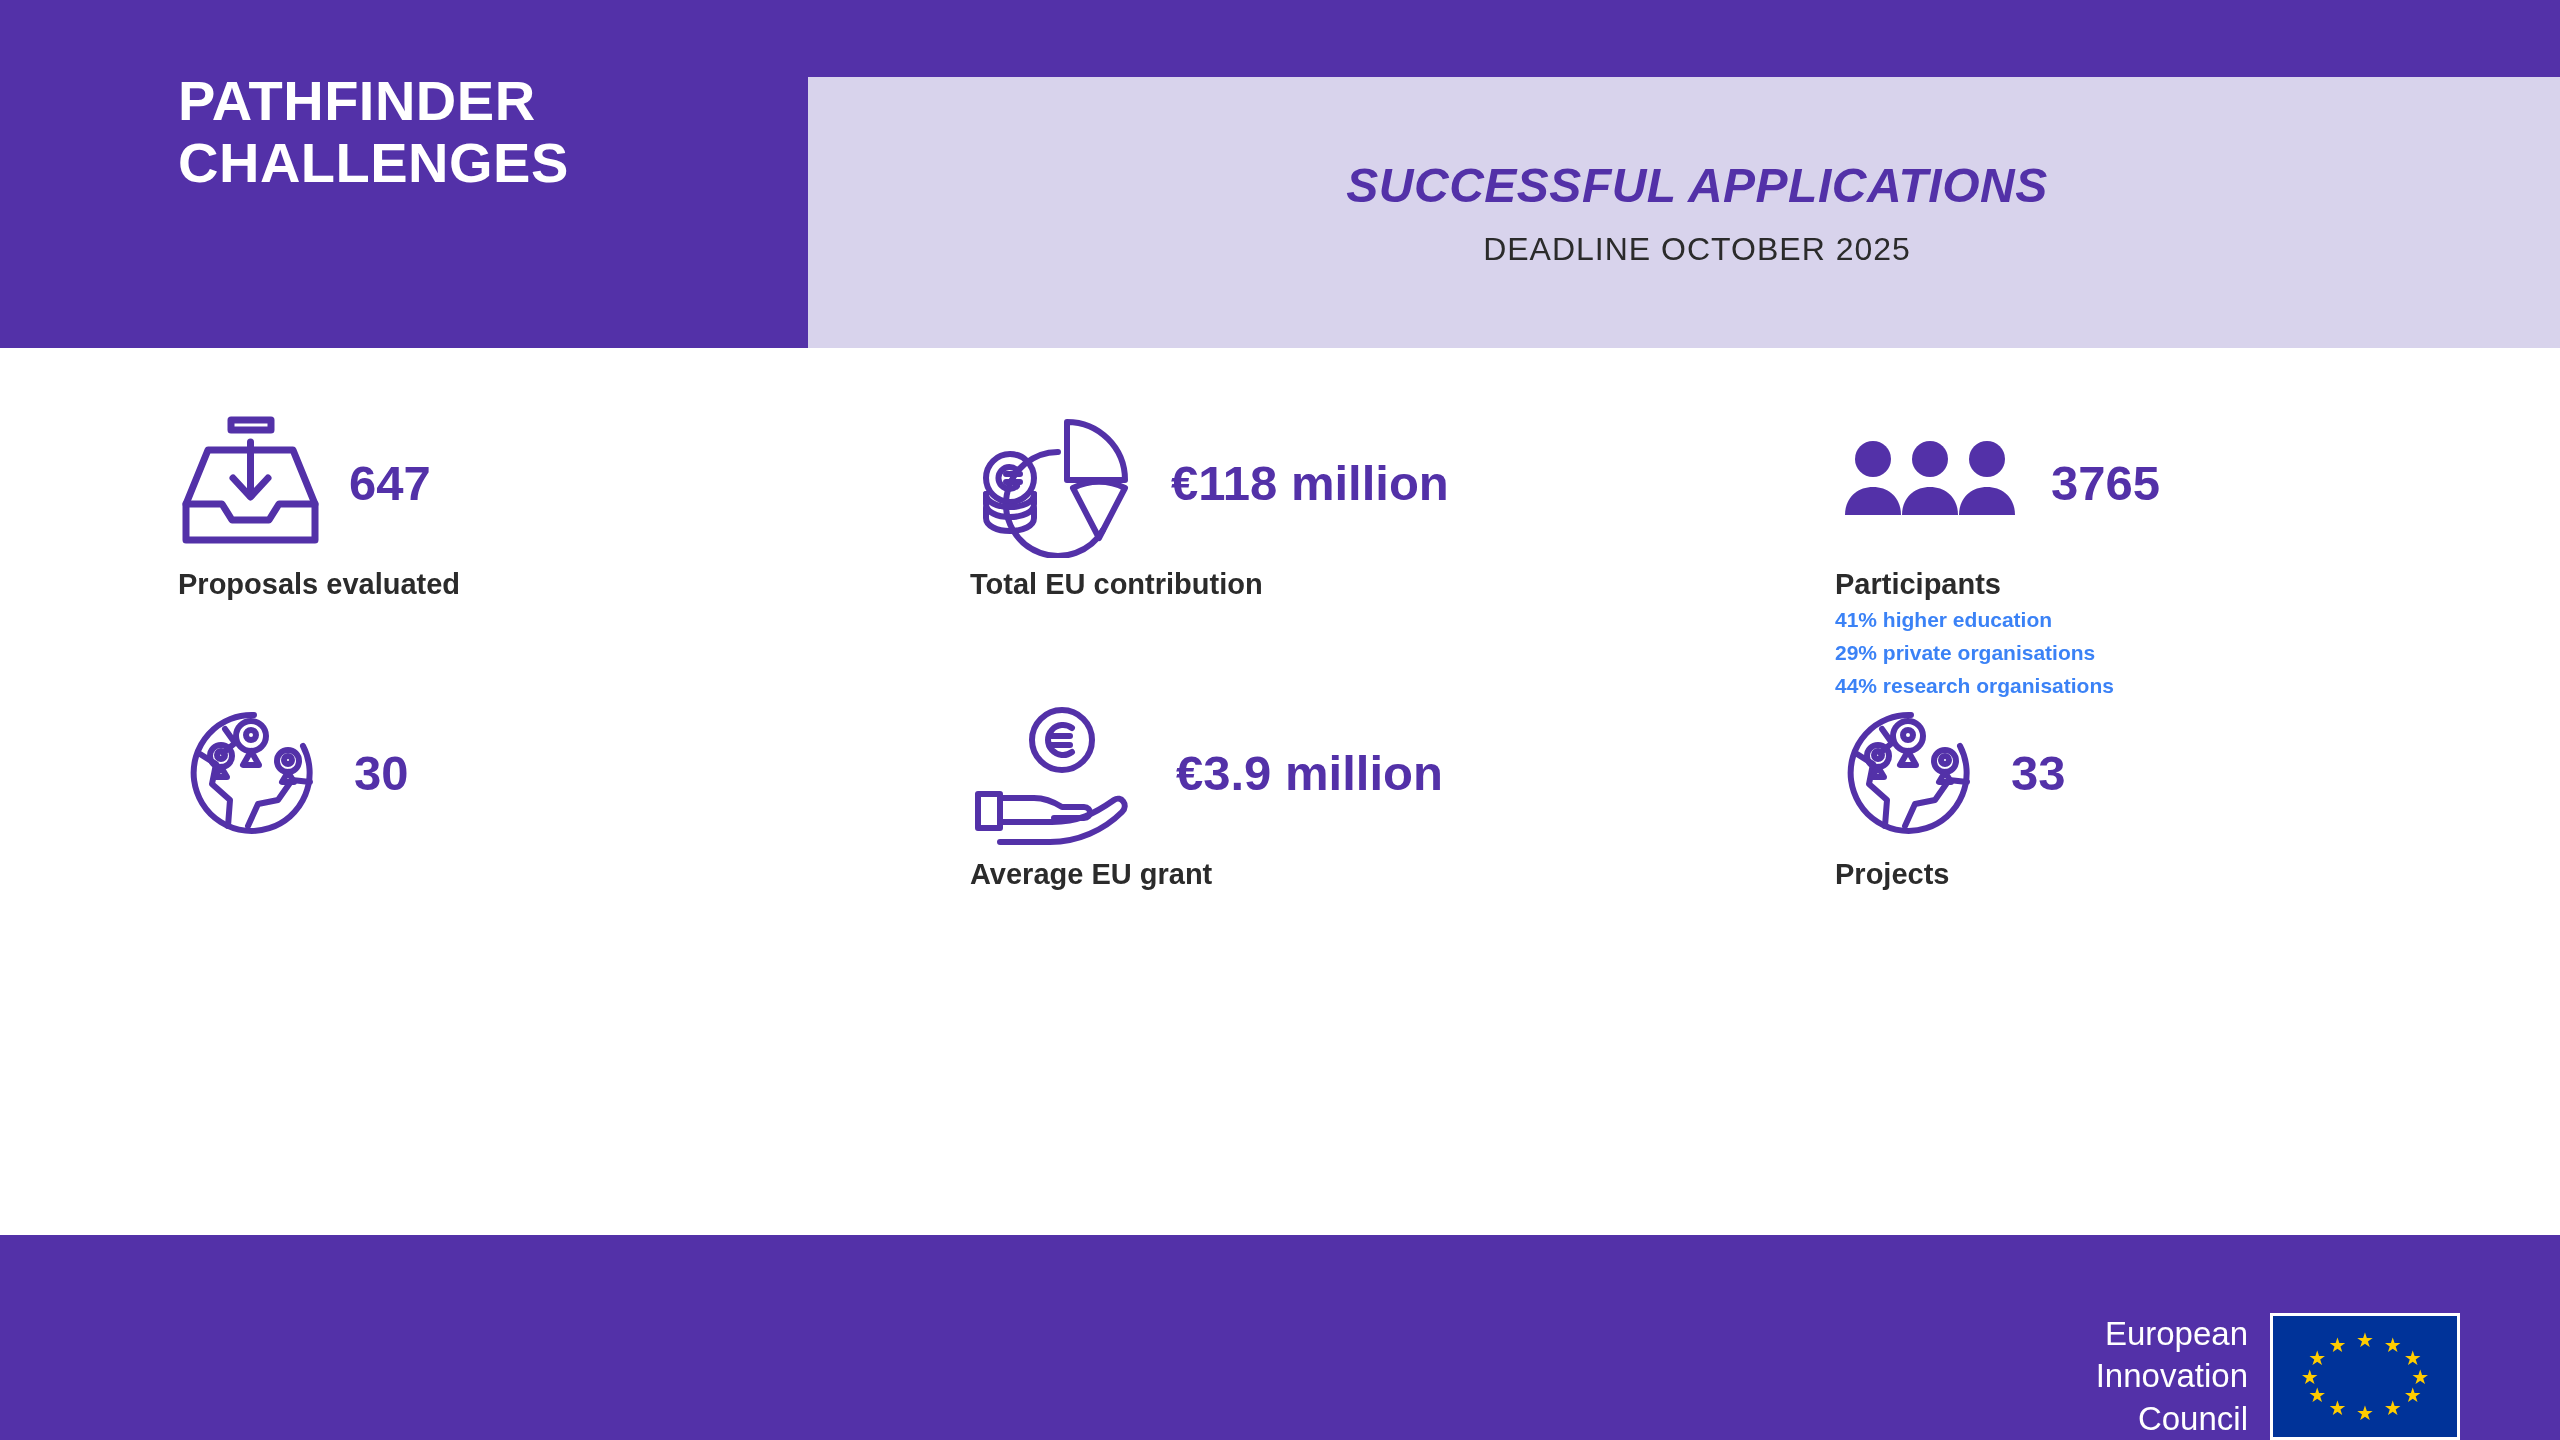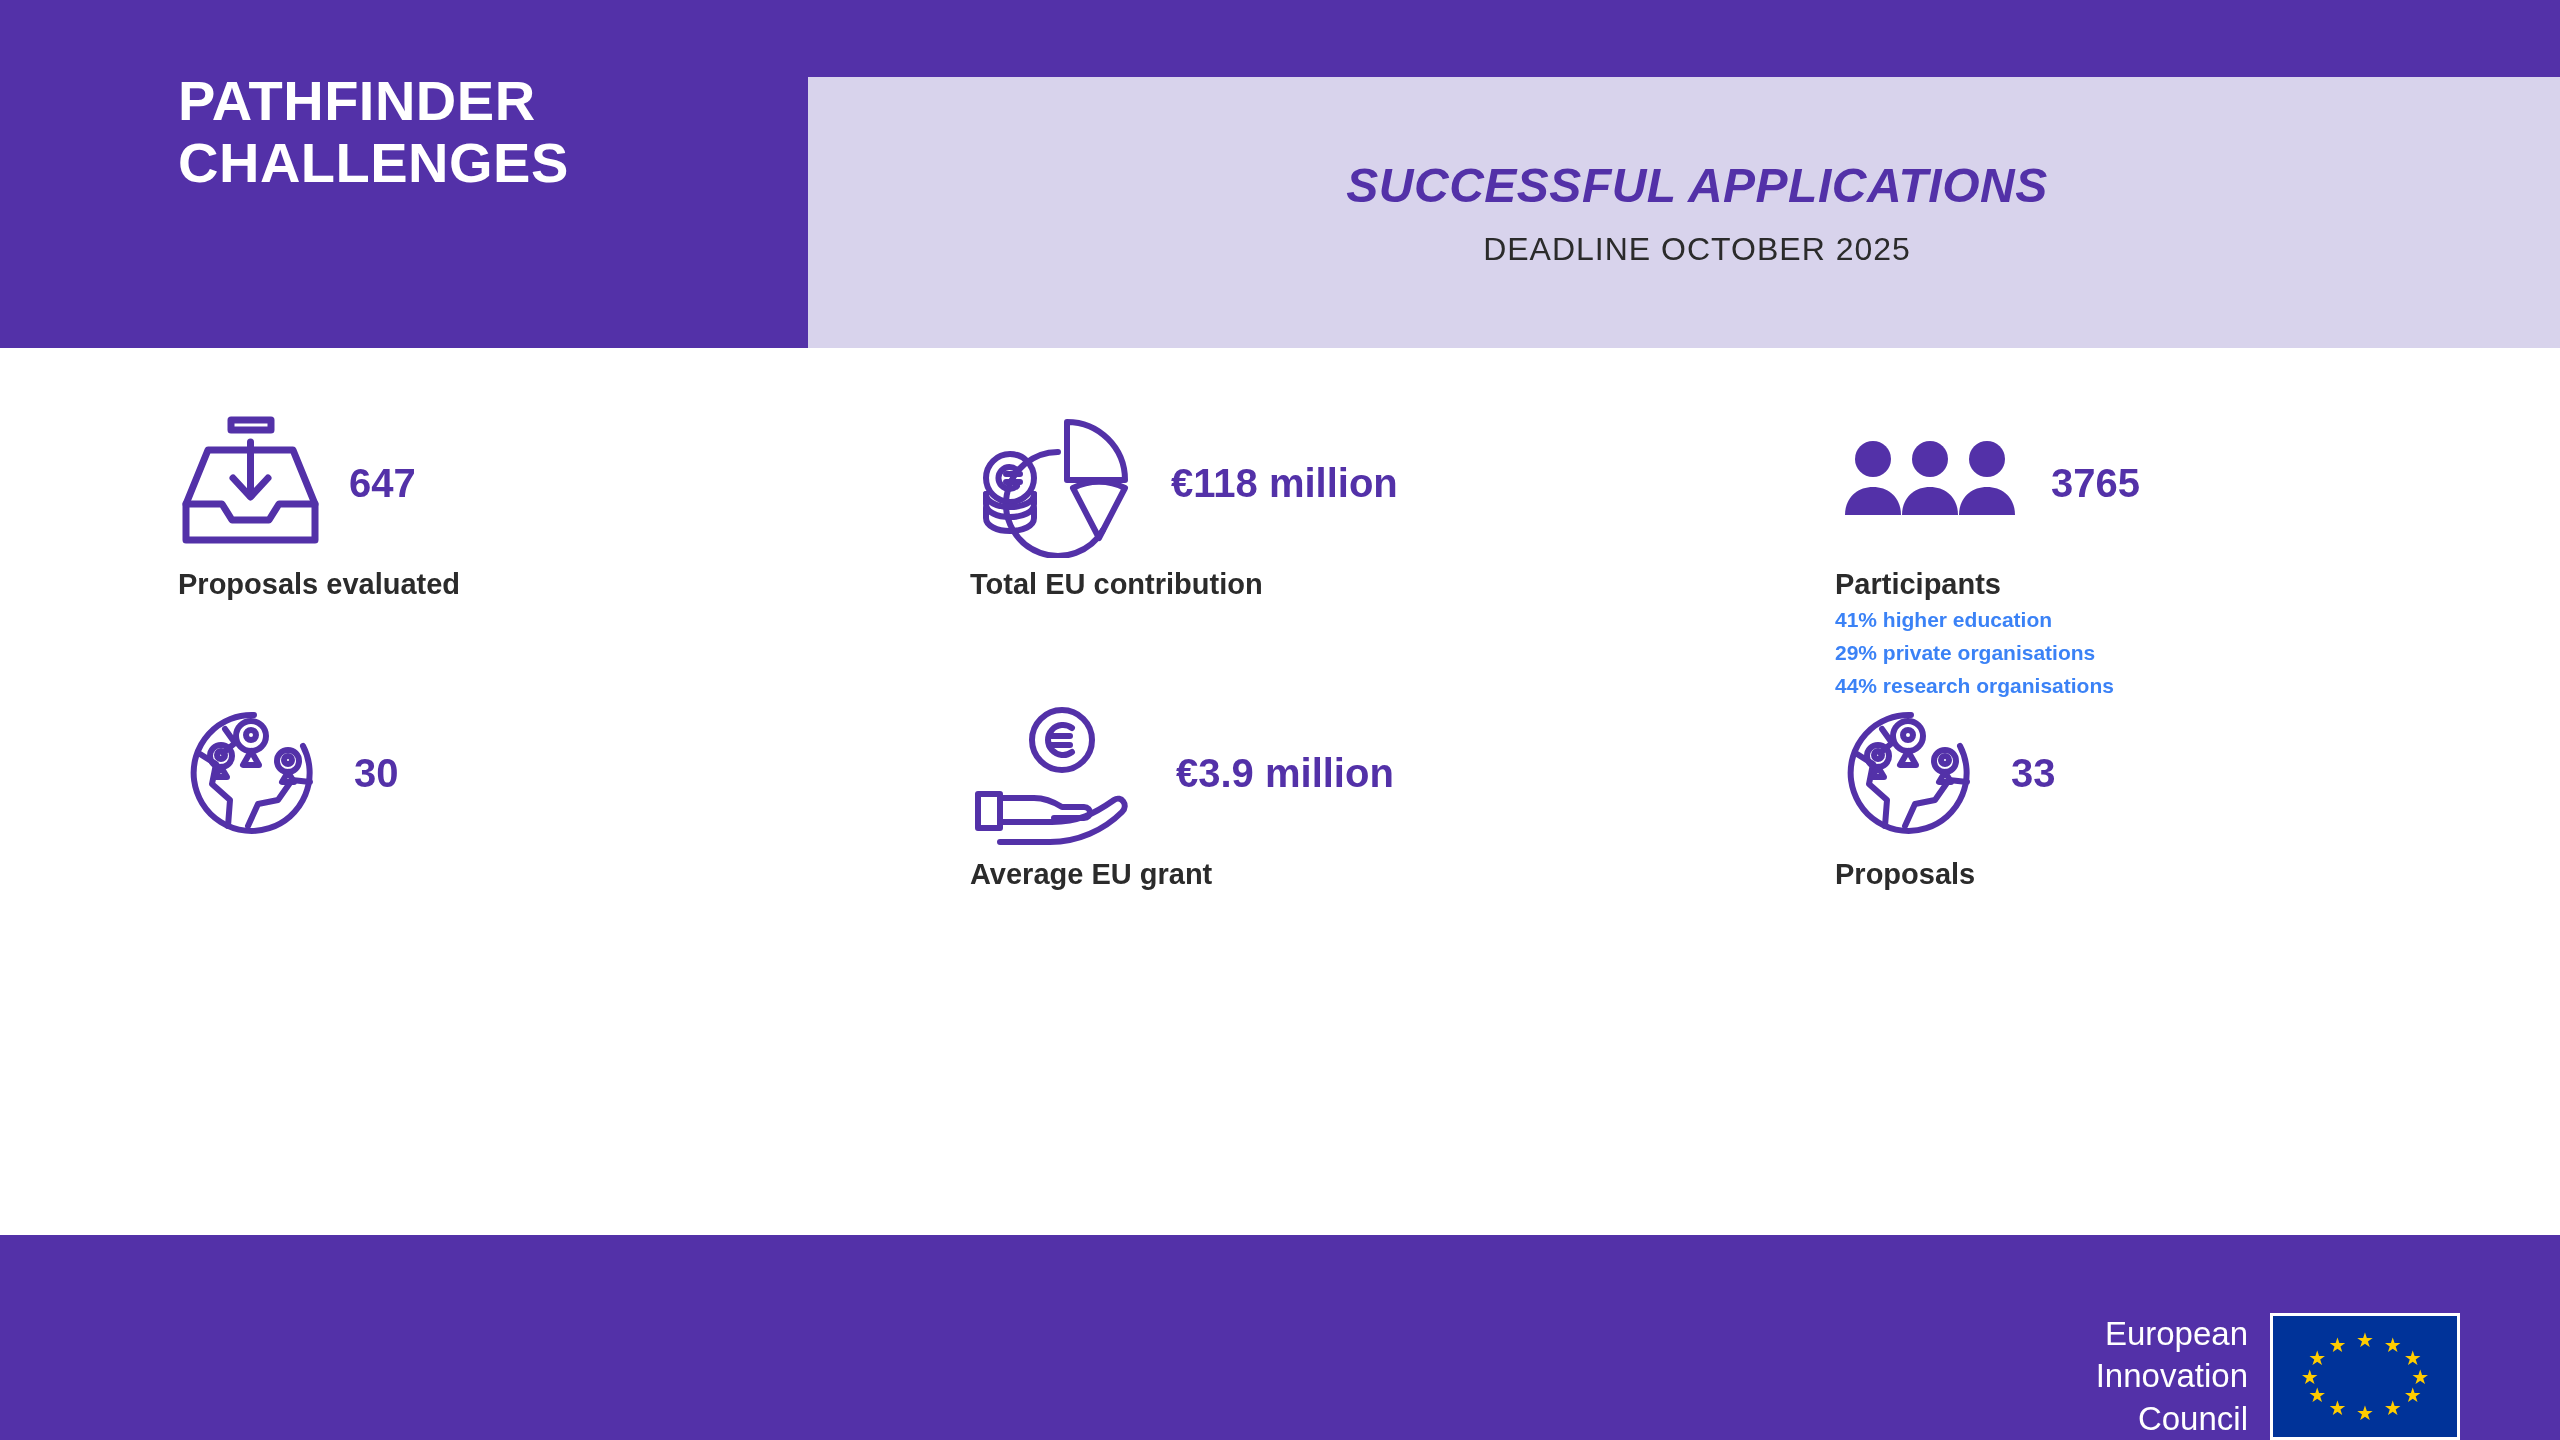--- a/index.html
+++ b/index.html
@@ -98,21 +98,21 @@
   }
   .stat-icon {
     flex: 0 0 auto;
     display: flex;
     align-items: center;
     justify-content: center;
   }
   .stat-value {
     margin-left: 26px;
     color: #5331a8;
-    font-size: 40px;
+    font-size: 49px;
     font-weight: bold;
     white-space: nowrap;
   }
   .stat-label {
     margin-top: 10px;
     color: #2b2b2b;
     font-size: 29px;
     font-weight: bold;
   }
   .stat-sublist {
@@ -294,21 +294,21 @@
               <circle cx="43" cy="58" r="11"></circle>
               <path d="M43 69 l-6 10 l12 0 z" fill="#ffffff"></path>
               <circle cx="43" cy="57" r="4"></circle>
               <circle cx="110" cy="63" r="11"></circle>
               <path d="M110 74 l-6 10 l12 0 z" fill="#ffffff"></path>
               <circle cx="110" cy="62" r="4"></circle>
             </svg>
           </div>
           <div class="stat-value">33</div>
         </div>
-        <div class="stat-label">Proposals</div>
+        <div class="stat-label">Projects</div>
       </div>
 
     </div>
   </div>
 
   <div class="footer">
     <div class="footer-logo">
       <div class="footer-text">
         <span>European</span>
         <span>Innovation</span>

